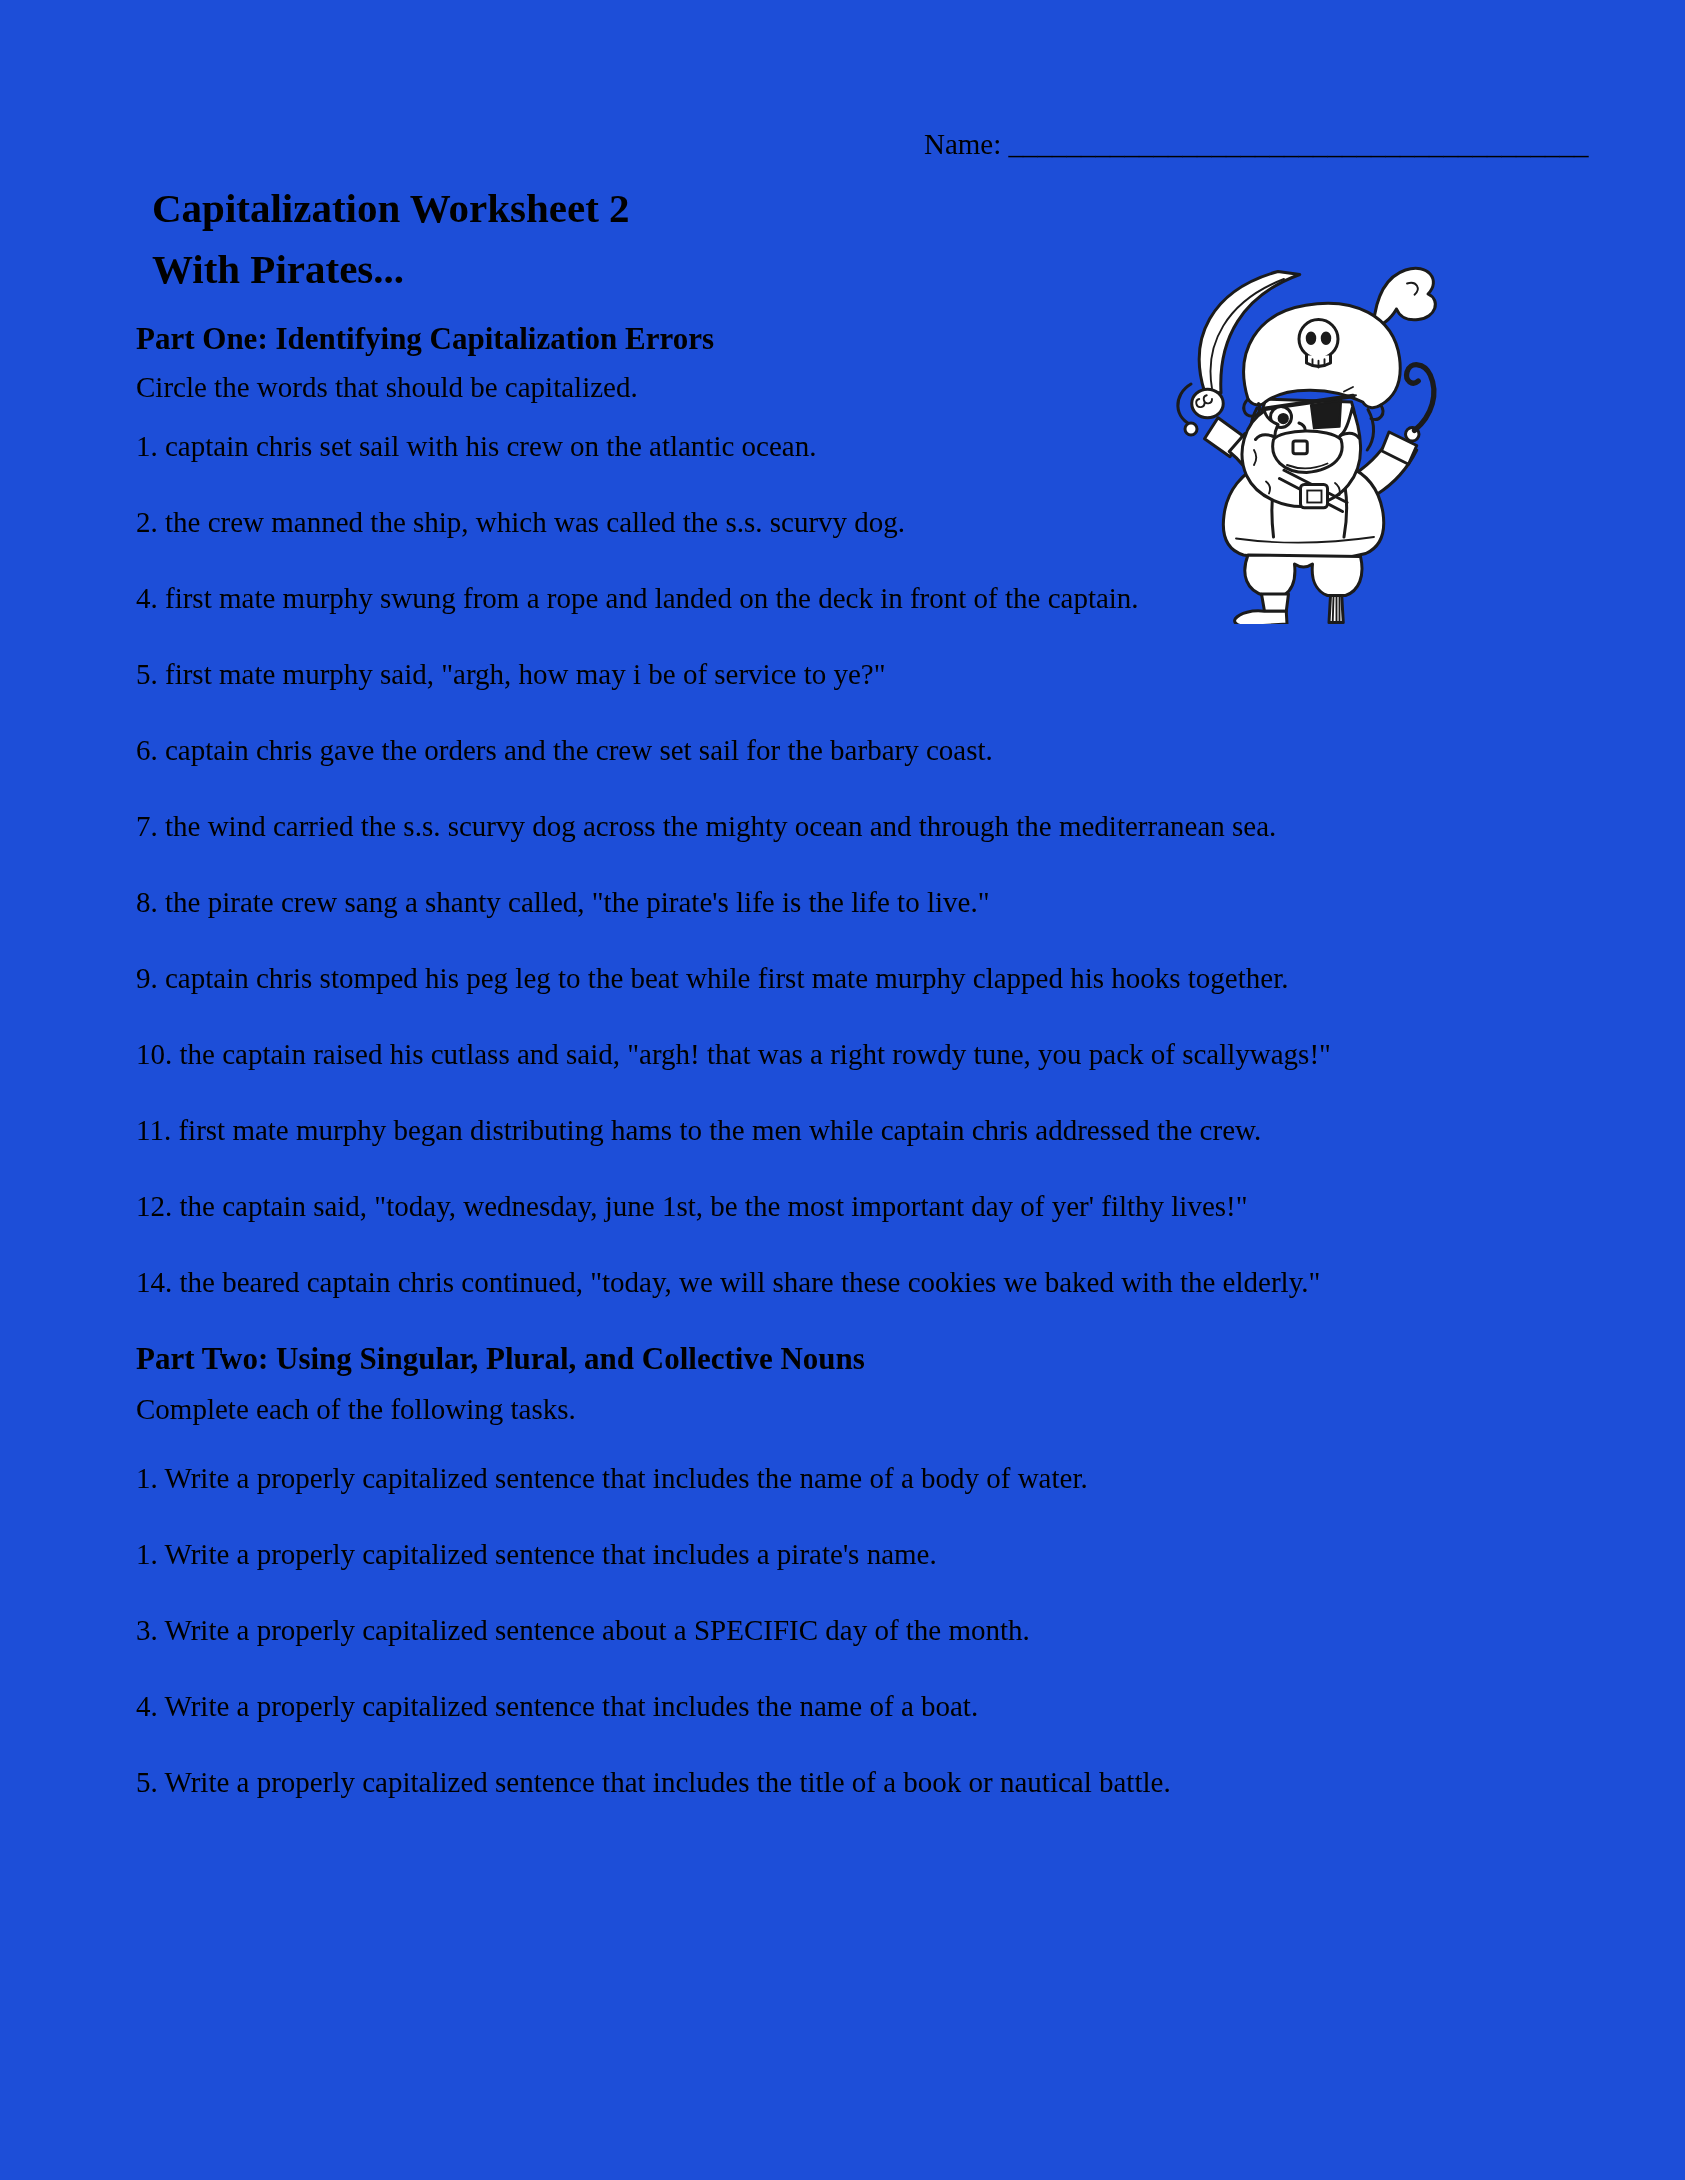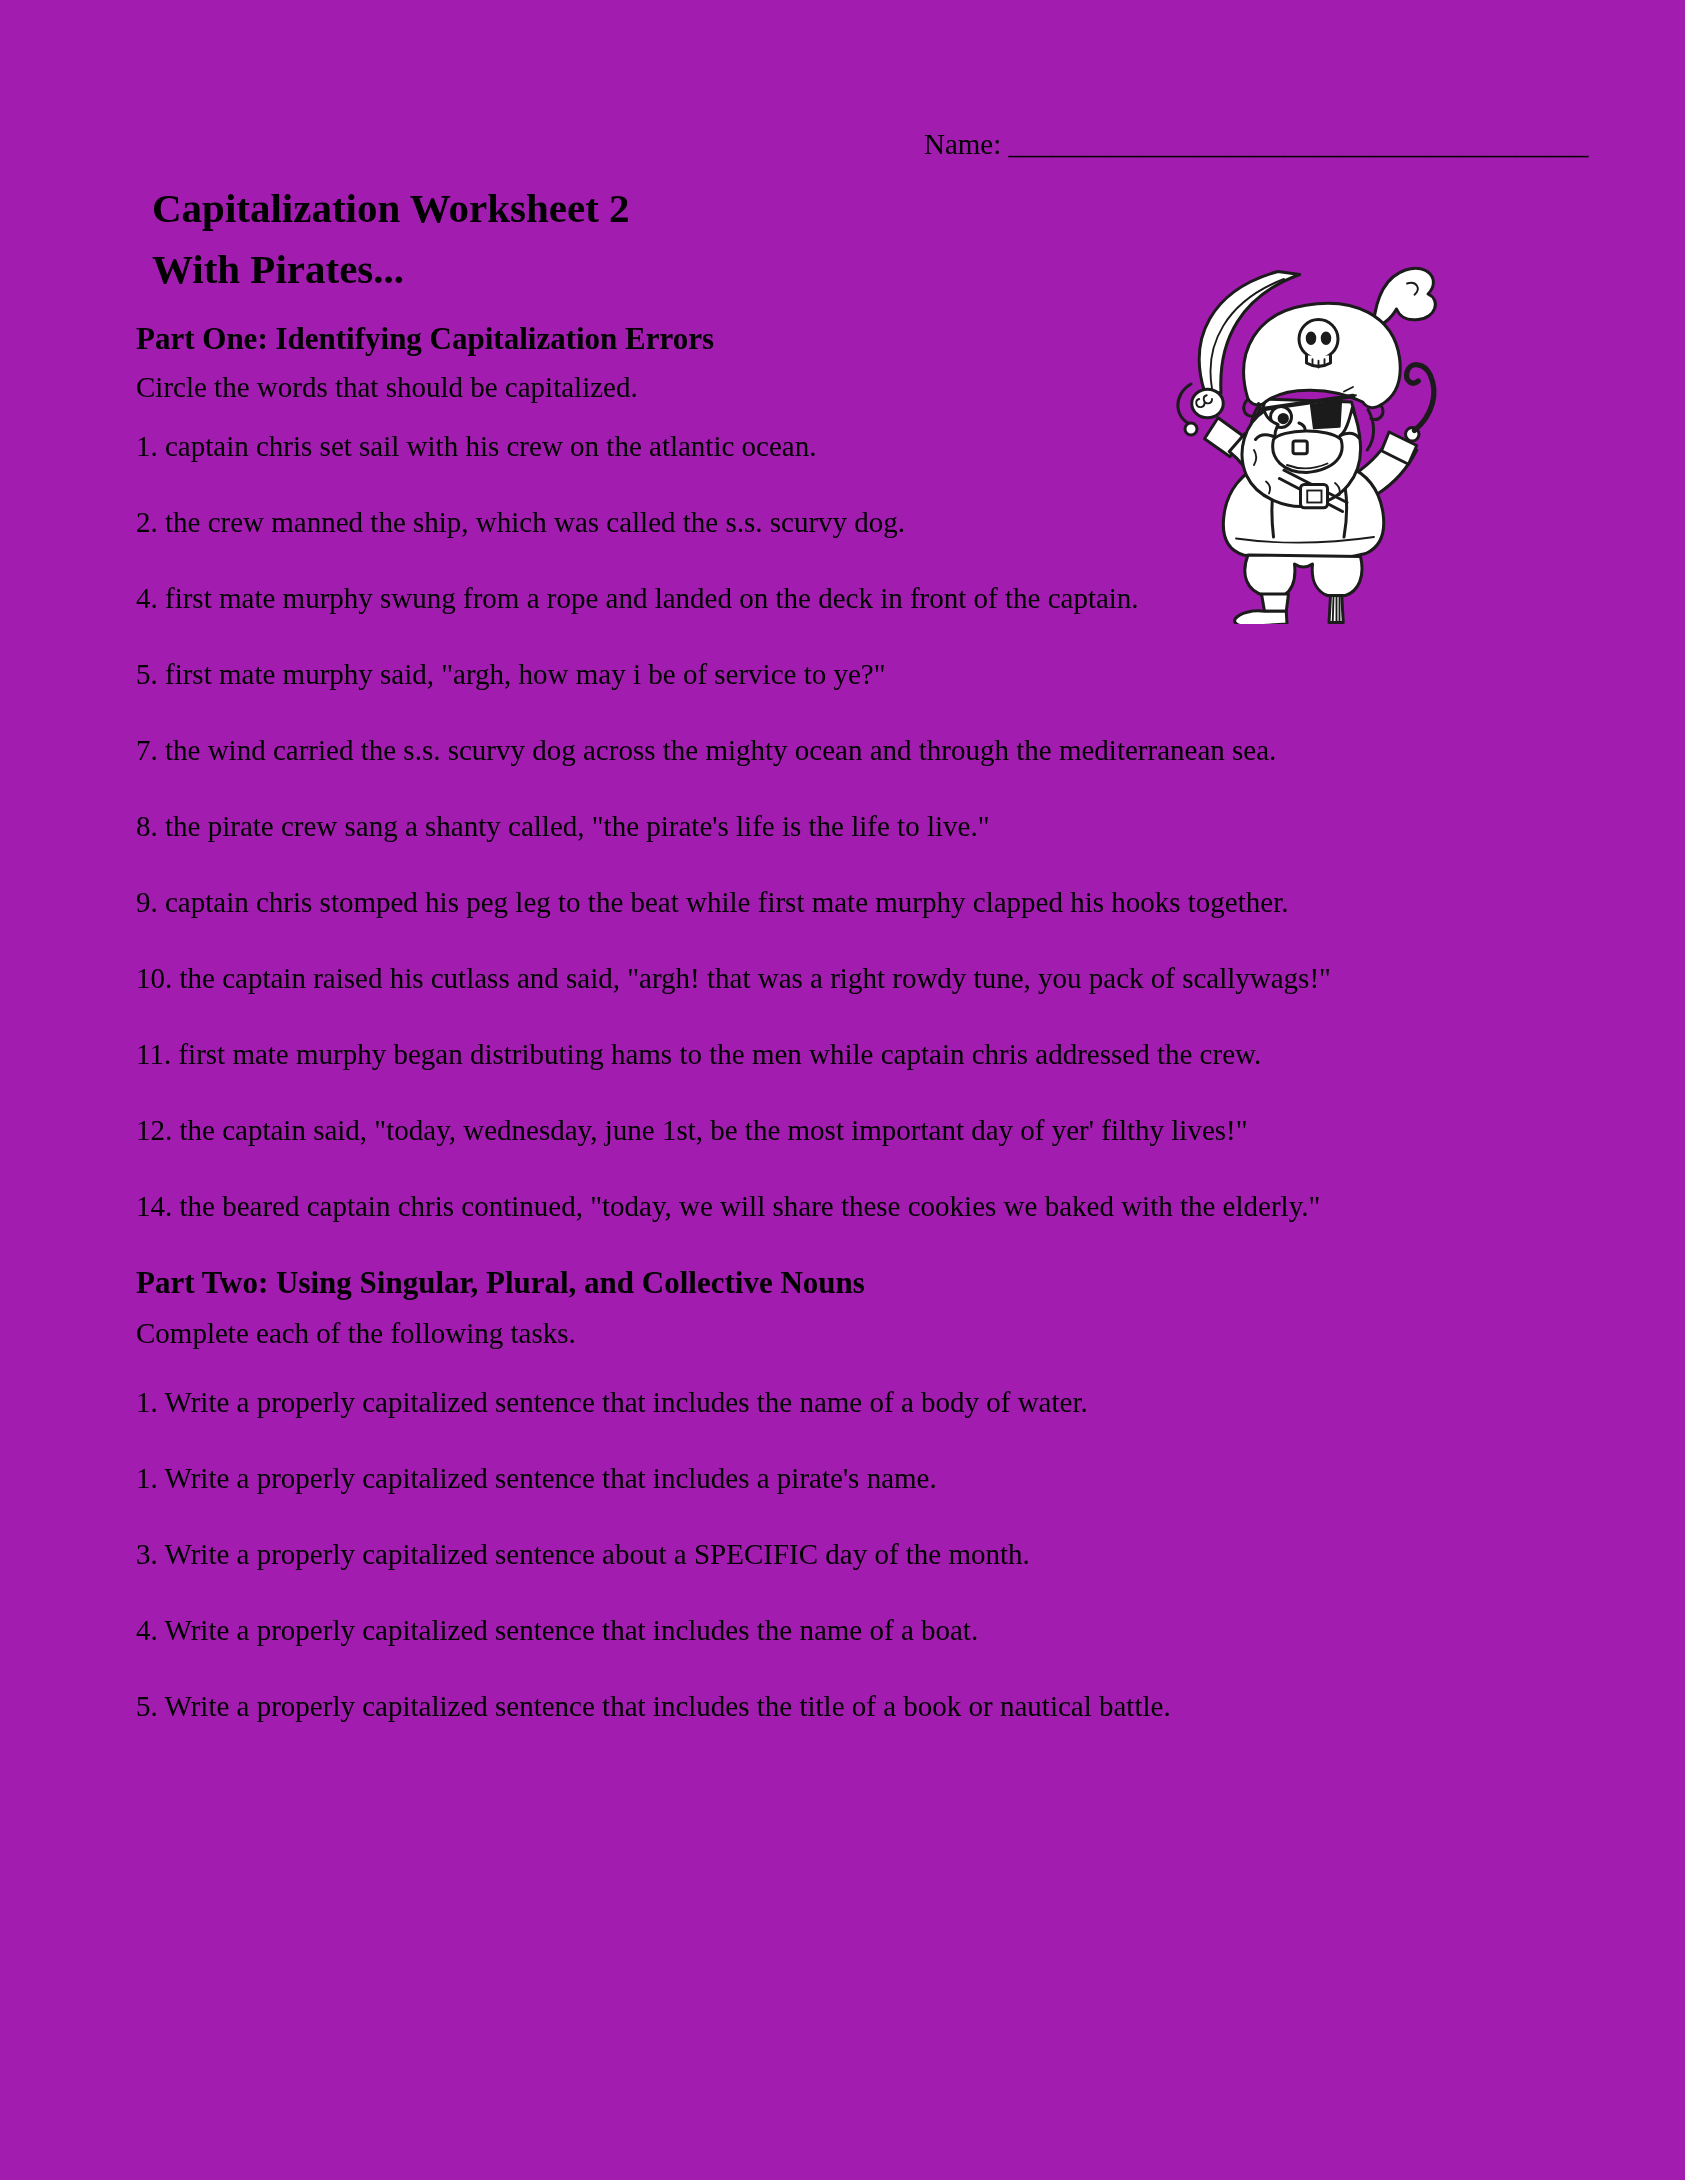--- a/index.html
+++ b/index.html
@@ -1,19 +1,19 @@
 <!DOCTYPE html>
 <html style="font-size:13.6px"><head>
 <meta charset="utf-8">
 <style>
   html,body { margin:0; padding:0; background:#fff; }
   .page {
     position:relative;
     width:1686px; height:2181px;
-    background:#a21caf;
+    background:#1d4ed8;
     color:#000;
     font-family:"Liberation Serif","DejaVu Serif",serif;
     overflow:hidden;
   }
   .name-row {
     position:absolute; left:924px; top:128px;
     font-size:29px; white-space:nowrap;
   }
   .name-blank { letter-spacing:0px; }
   .content {
@@ -125,20 +125,21 @@
     <div class="title">Capitalization Worksheet 2</div>
     <div class="title">With Pirates...</div>
 
     <div class="section-heading part-one-heading">Part One: Identifying Capitalization Errors</div>
     <div class="instruction">Circle the words that should be capitalized.</div>
 
     <div class="item first-item-one">1. captain chris set sail with his crew on the atlantic ocean.</div>
     <div class="item">2. the crew manned the ship, which was called the s.s. scurvy dog.</div>
     <div class="item">4. first mate murphy swung from a rope and landed on the deck in front of the captain.</div>
     <div class="item">5. first mate murphy said, "argh, how may i be of service to ye?"</div>
+    <div class="item">6. captain chris gave the orders and the crew set sail for the barbary coast.</div>
     <div class="item">7. the wind carried the s.s. scurvy dog across the mighty ocean and through the mediterranean sea.</div>
     <div class="item">8. the pirate crew sang a shanty called, "the pirate's life is the life to live."</div>
     <div class="item">9. captain chris stomped his peg leg to the beat while first mate murphy clapped his hooks together.</div>
     <div class="item">10. the captain raised his cutlass and said, "argh! that was a right rowdy tune, you pack of scallywags!"</div>
     <div class="item">11. first mate murphy began distributing hams to the men while captain chris addressed the crew.</div>
     <div class="item">12. the captain said, "today, wednesday, june 1st, be the most important day of yer' filthy lives!"</div>
     <div class="item">14. the beared captain chris continued, "today, we will share these cookies we baked with the elderly."</div>
 
     <div class="section-heading part-two-heading">Part Two: Using Singular, Plural, and Collective Nouns</div>
     <div class="instruction instruction-two">Complete each of the following tasks.</div>

